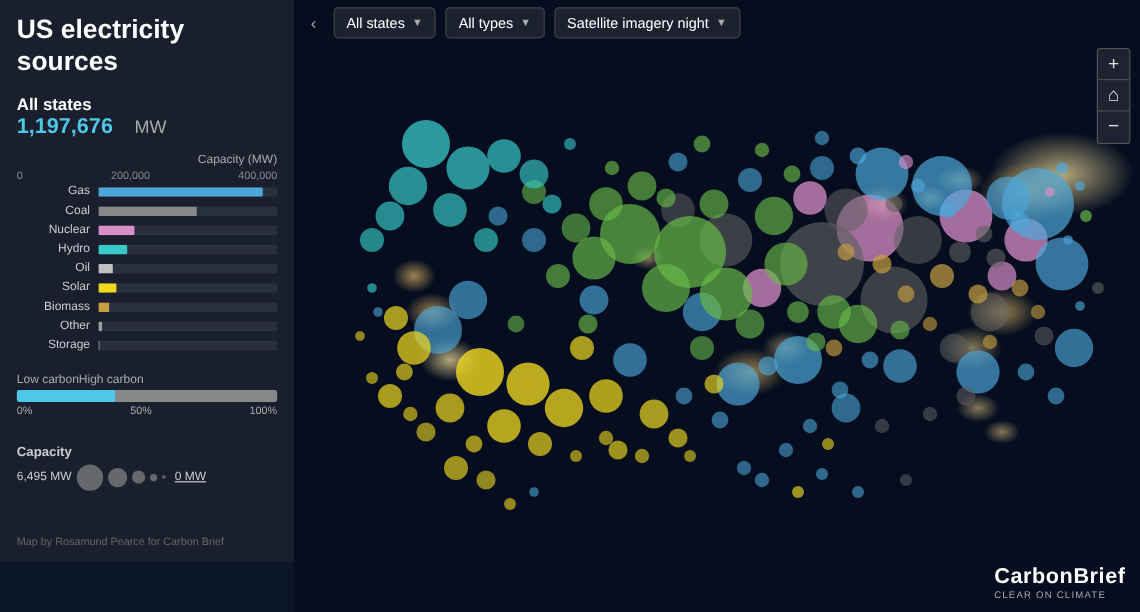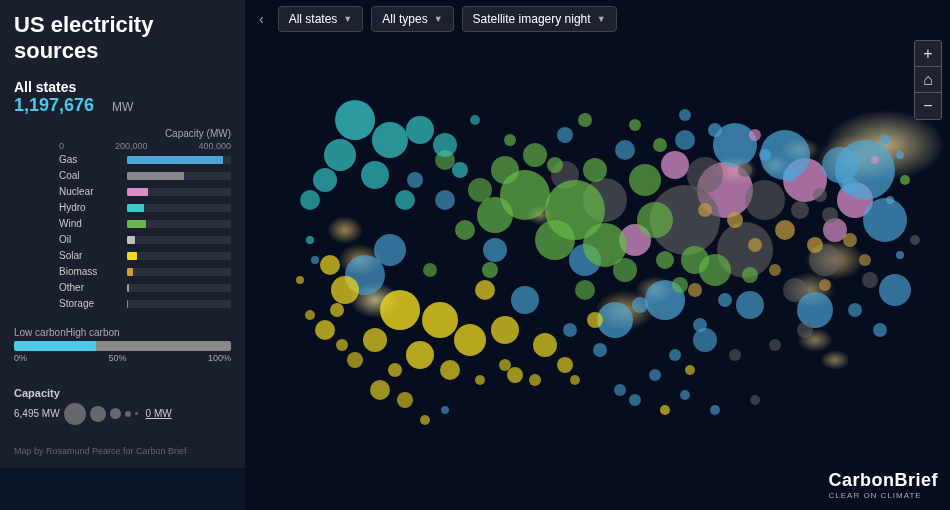--- a/index.html
+++ b/index.html
@@ -33,30 +33,29 @@
       margin-top: 2px;
     }
 
     #total-mw {
       font-size: 18px;
       font-weight: bold;
       color: #4dc8e8;
     }
 
     #total-mw-unit {
-      font-size: 12px;
+      font-size: 15px;
       color: #aaa;
       margin-left: 2px;
       text-align: right;
     }
 
     
     #chart-area {
       margin-top: 4px;
-      margin-left: 45px;
     }
 
     .capacity-label {
       font-size: 10px;
       color: #aaa;
       text-align: right;
       margin-bottom: 2px;
     }
 
     .axis-labels {
@@ -71,21 +70,21 @@
       display: flex;
       align-items: center;
       margin-bottom: 2px;
       height: 14px;
     }
 
     .bar-label {
       width: 68px;
       font-size: 10px;
       color: #ccc;
-      text-align: left;
+      text-align: right;
       padding-right: 7px;
       flex-shrink: 0;
     }
 
     .bar-track {
       flex: 1;
       height: 8px;
       background: #2a2f3e;
       border-radius: 1px;
       overflow: hidden;
@@ -337,26 +336,20 @@
         <div class="bar-row">
           <div class="bar-label">Nuclear</div>
           <div class="bar-track">
             <div class="bar-fill" style="width: 20%; background: rgb(216, 143, 200);"></div>
           </div>
         </div>
         <div class="bar-row">
           <div class="bar-label">Hydro</div>
           <div class="bar-track">
             <div class="bar-fill" style="width: 16%; background: rgb(56, 200, 200);"></div>
-          </div>
-        </div>
-        <div class="bar-row">
-          <div class="bar-label">Wind</div>
-          <div class="bar-track">
-            <div class="bar-fill" style="width: 18%; background: rgb(104, 184, 72);"></div>
           </div>
         </div>
         <div class="bar-row">
           <div class="bar-label">Oil</div>
           <div class="bar-track">
             <div class="bar-fill" style="width: 8%; background: rgb(192, 192, 192);"></div>
           </div>
         </div>
         <div class="bar-row">
           <div class="bar-label">Solar</div>

